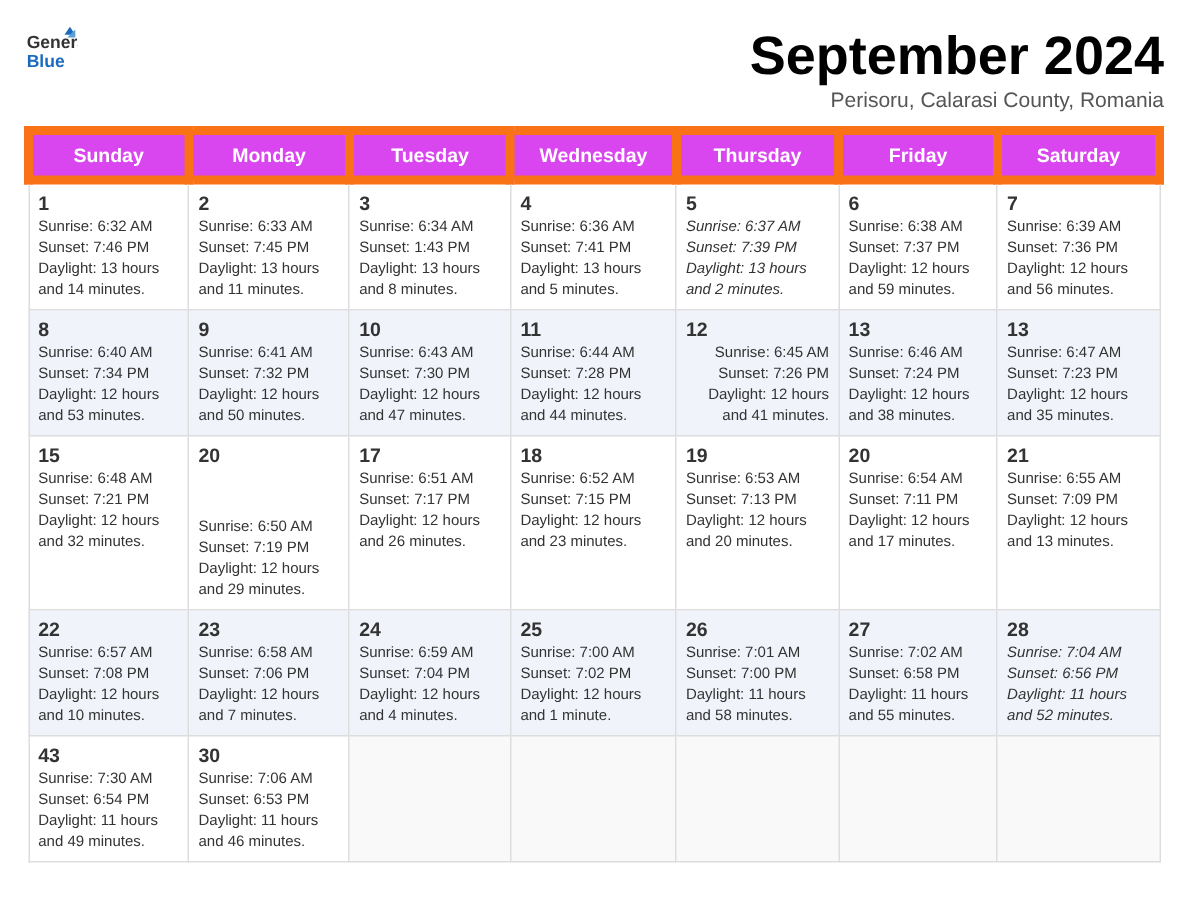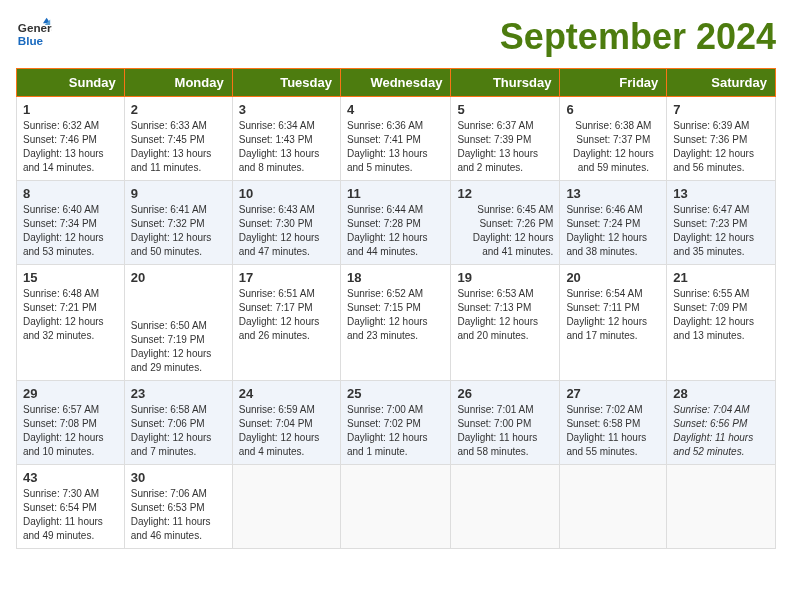--- a/index.html
+++ b/index.html
@@ -24,38 +24,38 @@
     .logo-icon {
       width: 36px;
       height: 36px;
     }
     .title-section {
       text-align: right;
     }
     .month-title {
       font-size: 36px;
       font-weight: bold;
-      color: #4d7c0f;
+      color: #000000;
     }
     .location {
       font-size: 14px;
       color: #555;
     }
     .calendar {
       width: 100%;
       border-collapse: collapse;
     }
     .calendar th {
-      background: #4d7c0f;
+      background: #d946ef;
       color: #fff;
       font-size: 13px;
       font-weight: bold;
       padding: 6px 8px;
-      text-align: right;
-      border: 1px solid #f97316;
+      text-align: center;
+      border: 6px solid #f97316;
     }
     .calendar td {
       vertical-align: top;
       border: 1px solid #ddd;
       padding: 5px 6px;
       width: 113px;
       min-height: 80px;
       background: #fff;
       font-size: 10.5px;
       color: #333;
@@ -85,20 +85,21 @@
   <div class="logo">
     <svg class="logo-icon" viewBox="0 0 40 40">
       <text x="2" y="18" font-size="13" font-weight="bold" fill="#333">General</text>
       <text x="2" y="32" font-size="13" font-weight="bold" fill="#1a6abf">Blue</text>
       <polygon points="30,8 38,8 34,2" fill="#1a6abf"></polygon>
       <polygon points="32,10 38,10 38,4" fill="#5a9fd4"></polygon>
     </svg>
   </div>
   <div class="title-section">
     <div class="month-title">September 2024</div>
+    <div class="location">Perisoru, Calarasi County, Romania</div>
   </div>
 </div>
 
 <table class="calendar">
   <thead>
     <tr>
         <th>Sunday</th>
         <th>Monday</th>
         <th>Tuesday</th>
         <th>Wednesday</th>
@@ -132,28 +133,28 @@
         </td>
         <td>
           <span class="day-num">4</span>
           <div class="day-info" style="white-space: pre-line;">Sunrise: 6:36 AM
 Sunset: 7:41 PM
 Daylight: 13 hours
 and 5 minutes.</div>
         </td>
         <td>
           <span class="day-num">5</span>
-          <div class="day-info" style="white-space: pre-line;">Sunrise: 6:37 AM
+          <div class="day-info" style="white-space: pre-line; font-style: italic;">Sunrise: 6:37 AM
 Sunset: 7:39 PM
 Daylight: 13 hours
 and 2 minutes.</div>
         </td>
         <td>
           <span class="day-num">6</span>
-          <div class="day-info" style="white-space: pre-line; text-align: center;">Sunrise: 6:38 AM
+          <div class="day-info" style="white-space: pre-line;">Sunrise: 6:38 AM
 Sunset: 7:37 PM
 Daylight: 12 hours
 and 59 minutes.</div>
         </td>
         <td>
           <span class="day-num">7</span>
           <div class="day-info" style="white-space: pre-line;">Sunrise: 6:39 AM
 Sunset: 7:36 PM
 Daylight: 12 hours
 and 56 minutes.</div>
@@ -256,21 +257,21 @@
         <td>
           <span class="day-num">21</span>
           <div class="day-info" style="white-space: pre-line;">Sunrise: 6:55 AM
 Sunset: 7:09 PM
 Daylight: 12 hours
 and 13 minutes.</div>
         </td>
       </tr>
       <tr>
         <td>
-          <span class="day-num">29</span>
+          <span class="day-num">22</span>
           <div class="day-info" style="white-space: pre-line;">Sunrise: 6:57 AM
 Sunset: 7:08 PM
 Daylight: 12 hours
 and 10 minutes.</div>
         </td>
         <td>
           <span class="day-num">23</span>
           <div class="day-info" style="white-space: pre-line;">Sunrise: 6:58 AM
 Sunset: 7:06 PM
 Daylight: 12 hours

